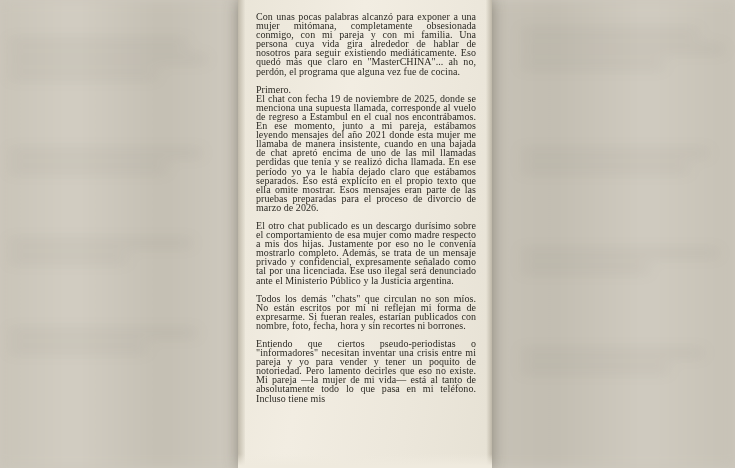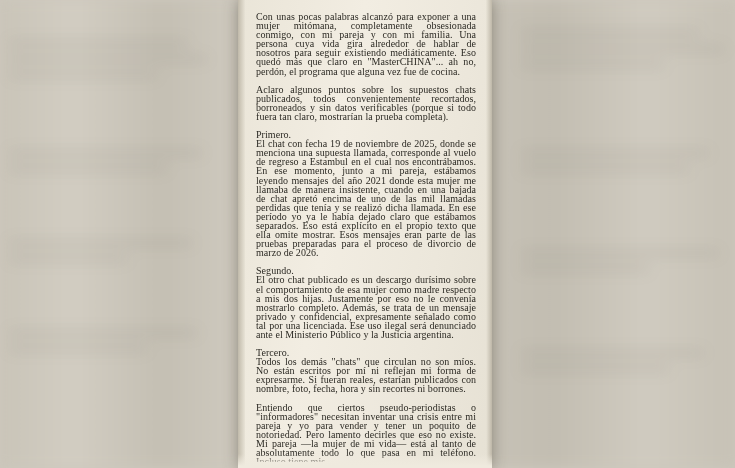--- a/index.html
+++ b/index.html
@@ -129,23 +129,20 @@
   <div class="band" style="left:520px; top:366px; width:150px; height:6px;"></div>
 </div>
 
 <div class="page-wrap">
   <div class="page"></div>
   <div class="page-edge-left"></div>
   <div class="page-edge-right"></div>
 
   <div class="content">
     <p class="para">Con unas pocas palabras alcanzó para exponer a una mujer mitómana, completamente obsesionada conmigo, con mi pareja y con mi familia. Una persona cuya vida gira alrededor de hablar de nosotros para seguir existiendo mediáticamente. Eso quedó más que claro en "MasterCHINA"... ah no, perdón, el programa que alguna vez fue de cocina.</p>
-    <p class="para">Aclaro algunos puntos sobre los supuestos chats publicados, todos convenientemente recortados, borroneados y sin datos verificables (porque si todo fuera tan claro, mostrarían la prueba completa).</p>
     <p class="para label">Primero.</p>
     <p class="para">El chat con fecha 19 de noviembre de 2025, donde se menciona una supuesta llamada, corresponde al vuelo de regreso a Estambul en el cual nos encontrábamos. En ese momento, junto a mi pareja, estábamos leyendo mensajes del año 2021 donde esta mujer me llamaba de manera insistente, cuando en una bajada de chat apretó encima de uno de las mil llamadas perdidas que tenía y se realizó dicha llamada. En ese período yo ya le había dejado claro que estábamos separados. Eso está explícito en el propio texto que ella omite mostrar. Esos mensajes eran parte de las pruebas preparadas para el proceso de divorcio de marzo de 2026.</p>
-    <p class="para label">Segundo.</p>
     <p class="para">El otro chat publicado es un descargo durísimo sobre el comportamiento de esa mujer como madre respecto a mis dos hijas. Justamente por eso no le convenía mostrarlo completo. Además, se trata de un mensaje privado y confidencial, expresamente señalado como tal por una licenciada. Ese uso ilegal será denunciado ante el Ministerio Público y la Justicia argentina.</p>
-    <p class="para label">Tercero.</p>
     <p class="para">Todos los demás "chats" que circulan no son míos. No están escritos por mí ni reflejan mi forma de expresarme. Si fueran reales, estarían publicados con nombre, foto, fecha, hora y sin recortes ni borrones.</p>
     <p class="para">Entiendo que ciertos pseudo-periodistas o "informadores" necesitan inventar una crisis entre mi pareja y yo para vender y tener un poquito de notoriedad. Pero lamento decirles que eso no existe. Mi pareja —la mujer de mi vida— está al tanto de absolutamente todo lo que pasa en mi teléfono. Incluso tiene mis</p>
   </div>
   <div class="bottom-fade"></div>
 </div>
 
 </body></html>

